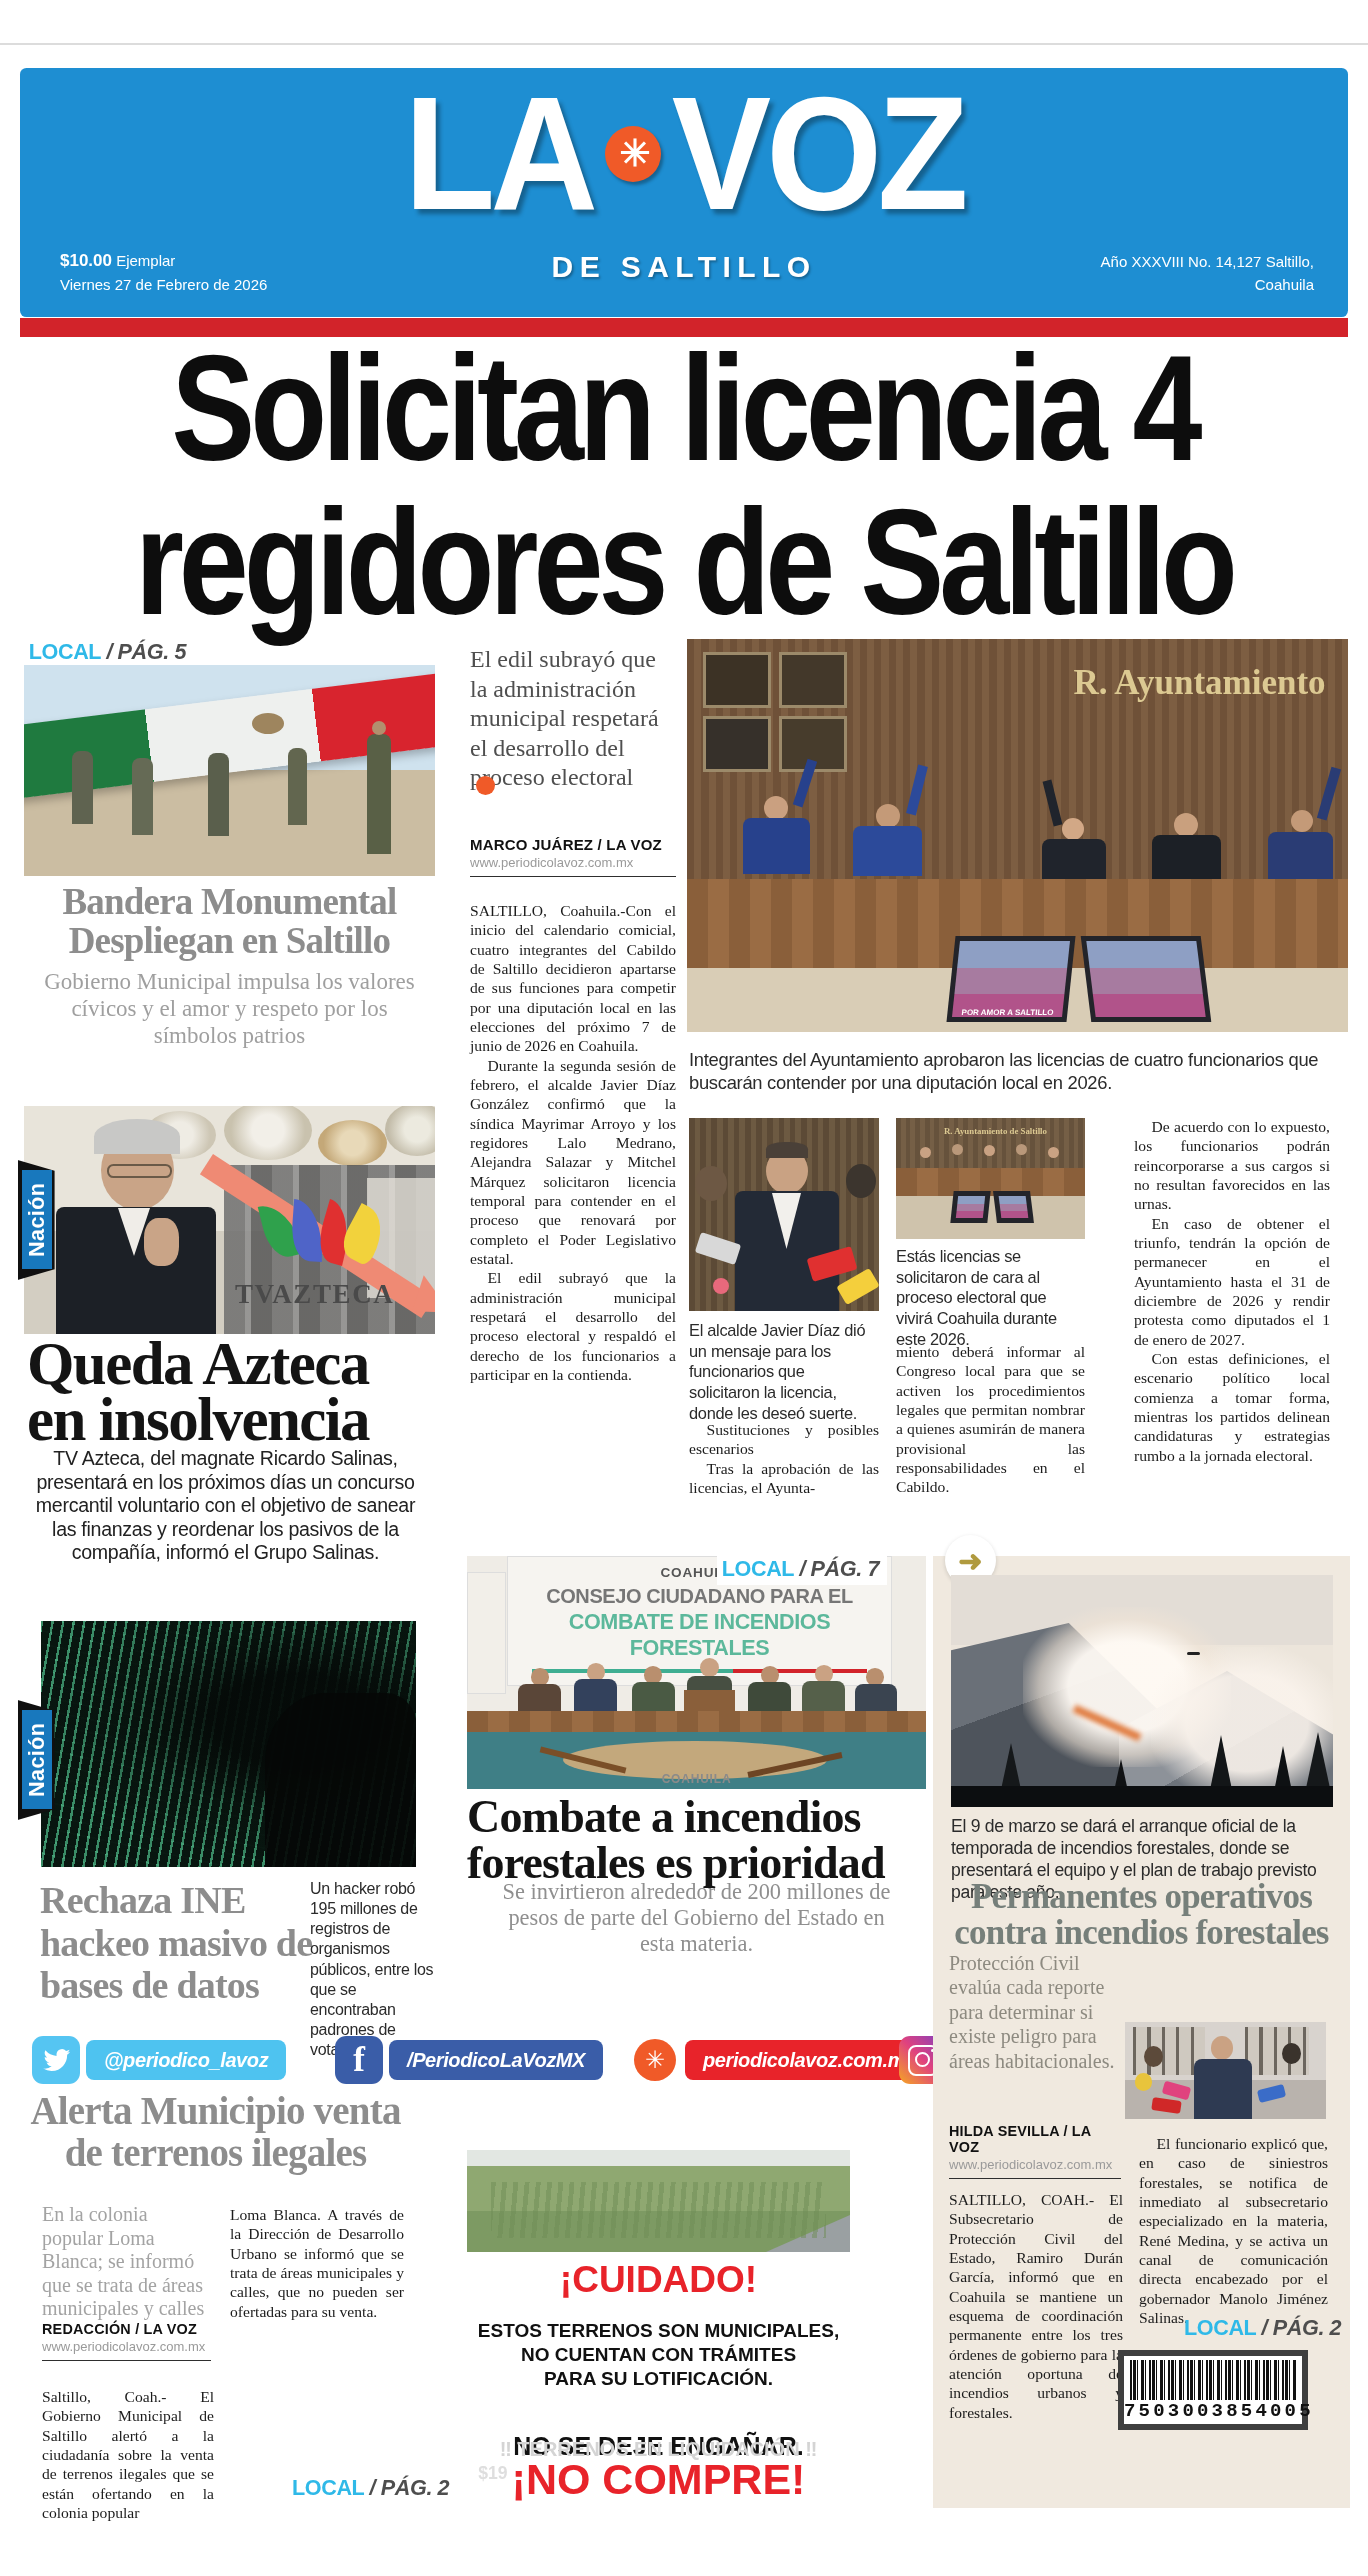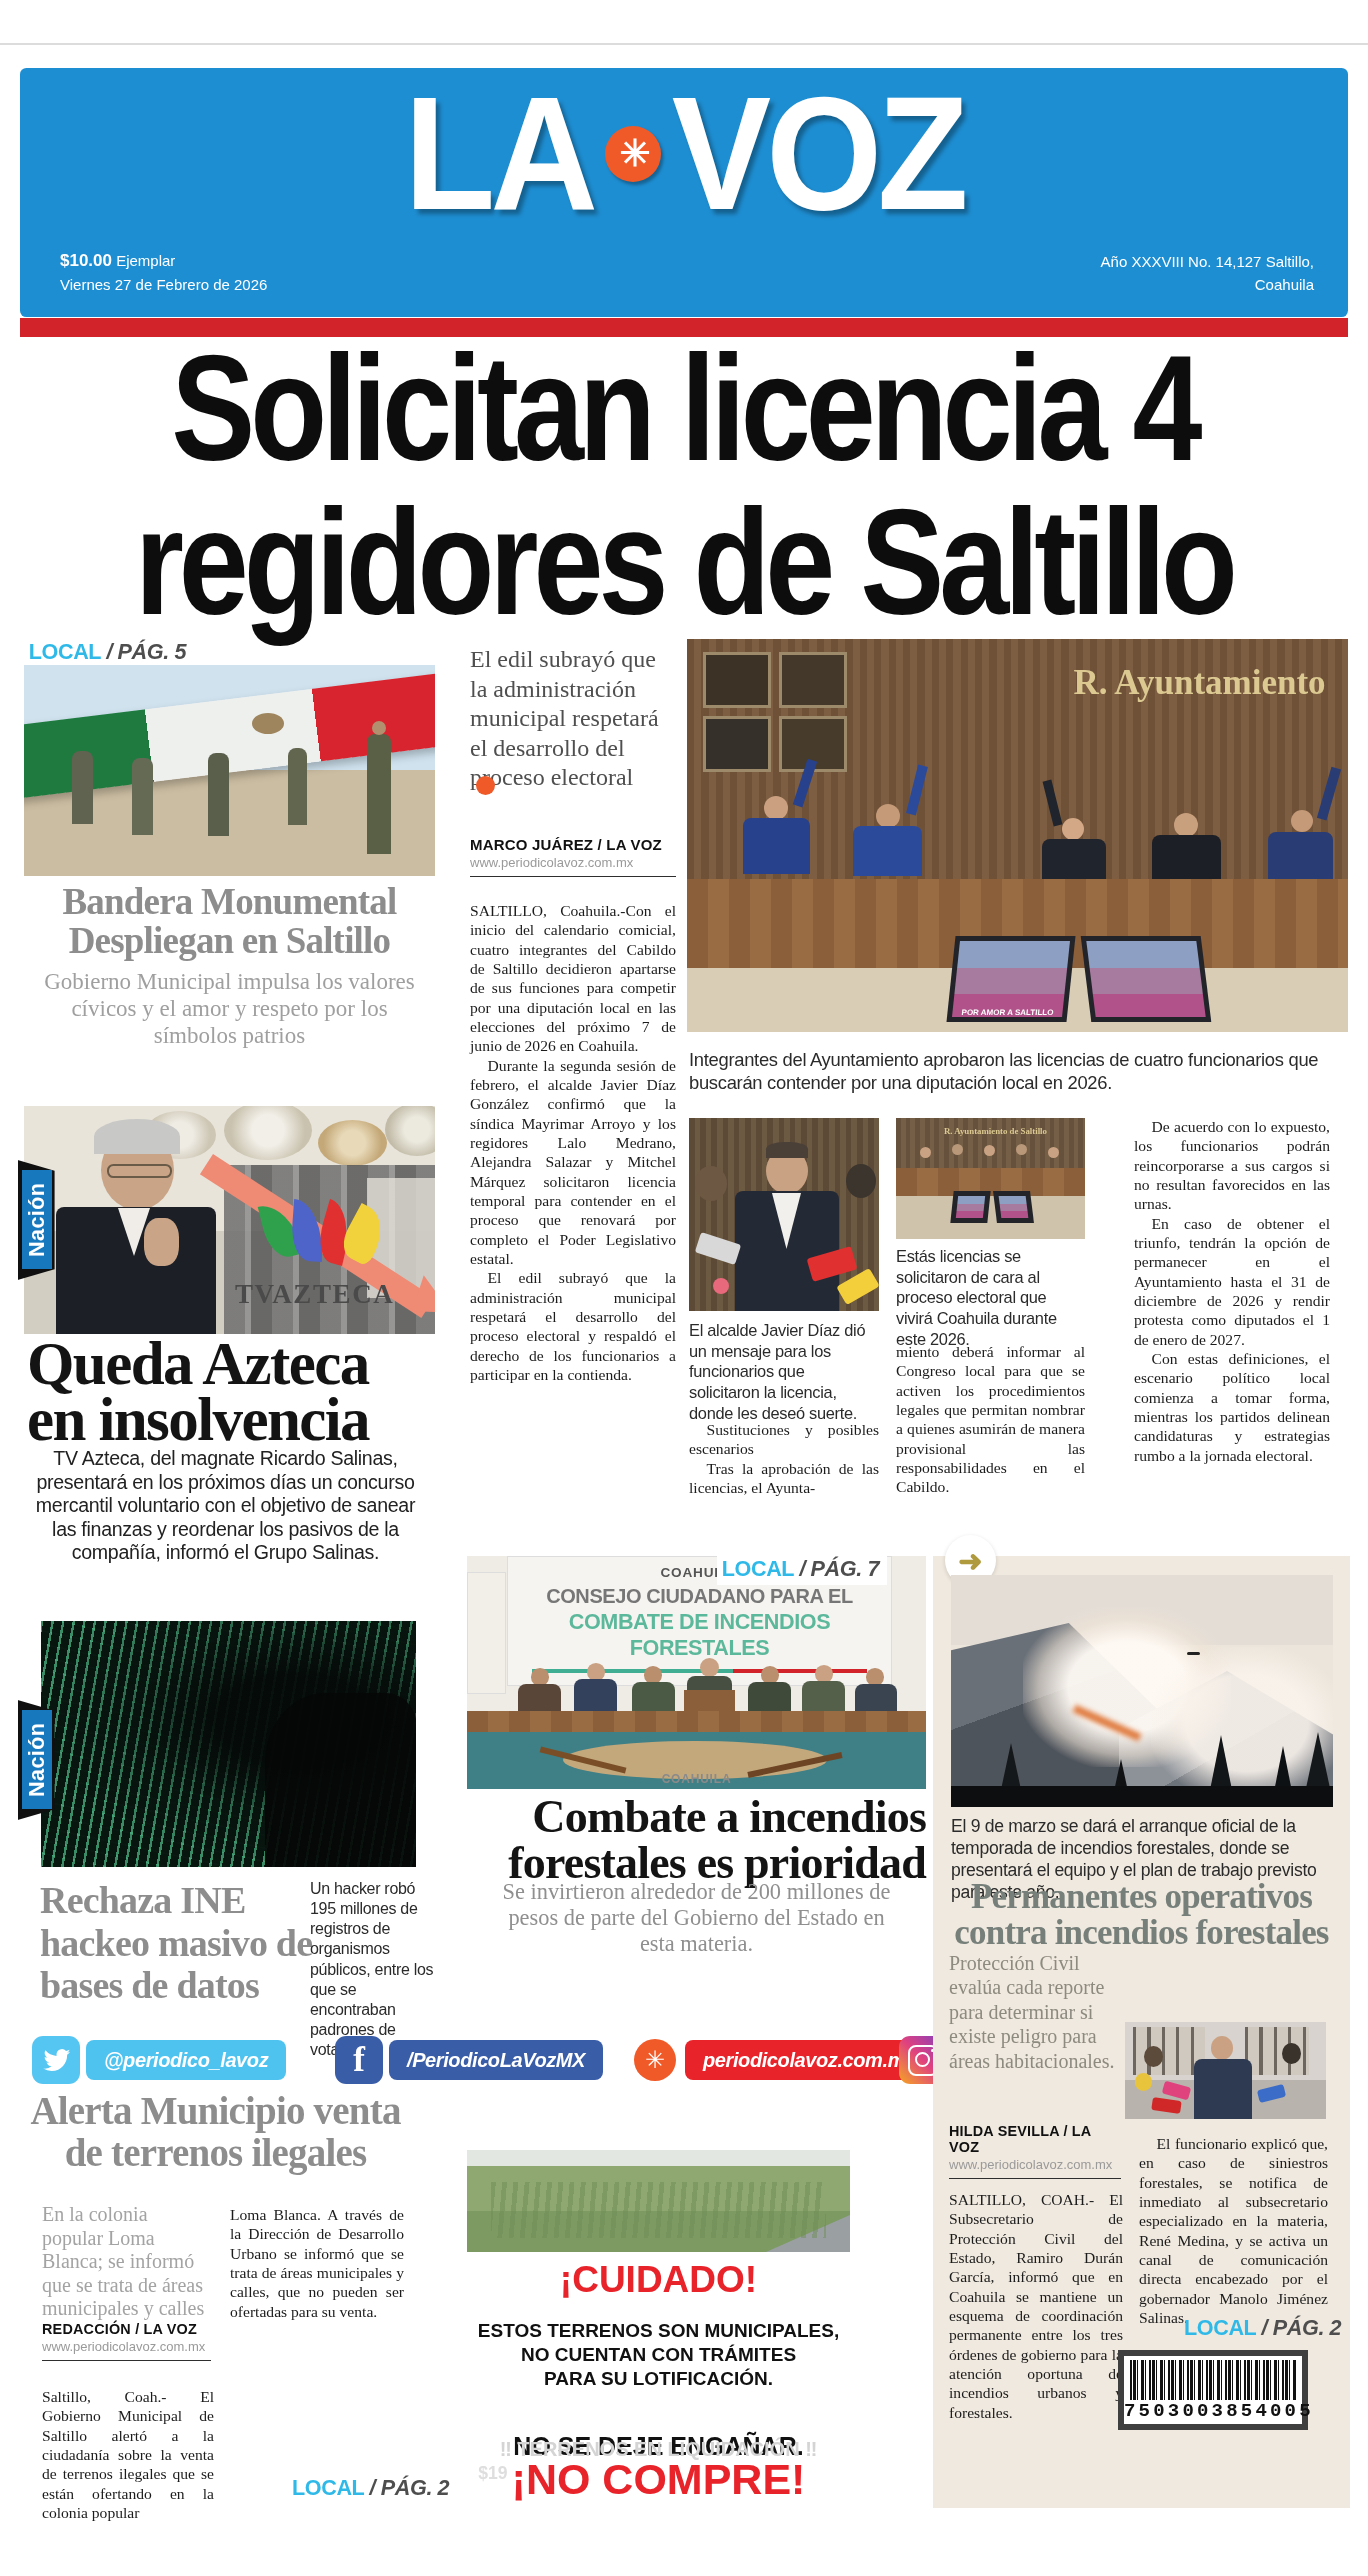--- a/index.html
+++ b/index.html
@@ -70,20 +70,21 @@
 <div class="page">
 
   <div class="topline"></div>
 
   <div class="masthead">
     <div class="mast-title">
       <span class="w">LA</span>
       <span class="dot">✳</span>
       <span class="w">VOZ</span>
     </div>
+    <div class="mast-sub">DE SALTILLO</div>
     <div class="mast-left">
       <div><b>$10.00</b><span> Ejemplar</span></div>
       <div>Viernes 27 de Febrero de 2026</div>
     </div>
     <div class="mast-right">
       <div>Año XXXVIII No.  14,127 Saltillo,</div>
       <div>Coahuila</div>
     </div>
   </div>
   <div class="stripe"></div>
@@ -307,21 +308,21 @@
     <div class="abs" style="left:0;top:176px;width:100%;height:58px;background:#3f7f86;"></div>
     <div class="abs" style="left:96px;top:185px;width:264px;height:38px;border-radius:50%;background:#c3a87c;"></div>
     <div class="abs" style="left:72px;top:201px;width:88px;height:6.4px;background:#7a4f28;transform:rotate(14deg);"></div>
     <div class="abs" style="left:280px;top:206px;width:96px;height:6.4px;background:#6d4524;transform:rotate(-12deg);"></div>
     <div class="abs" style="left:0;bottom:3.2px;width:100%;text-align:center;font-weight:bold;font-size:12px;color:#8a8a8a;letter-spacing:0.8px;">COAHUILA</div>
   </div>
   <div class="abs tag onphoto" style="left:717px;top:1554px;">
     <span class="sec">LOCAL</span>
     <span class="pg">/ PÁG. 7</span>
   </div>
-  <div class="abs serifH" style="left:467px;top:1794px;width:459px;text-align:right;font-size:46px;line-height:1.0;color:#141414;letter-spacing:-0.8px;">
+  <div class="abs serifH" style="left:467px;top:1794px;width:459px;text-align:left;font-size:46px;line-height:1.0;color:#141414;letter-spacing:-0.8px;">
     <div>Combate a incendios</div>
     <div>forestales es prioridad</div>
   </div>
   <div class="abs deck" style="left:495px;top:1879px;width:403px;font-size:22.4px;line-height:1.15;color:#8f8f8f;">Se invirtieron alrededor de 200 millones de pesos de parte del Gobierno del Estado en esta materia.</div>
 
   <div class="panel"></div>
   <div class="arrowcirc">➜</div>
   <div class="ph" style="left:951px;top:1575px;width:382px;height:232px;background:linear-gradient(180deg,#e3ddd6 0 30%,#ece5db 30% 100%);">
     <div class="abs" style="left:-32px;top:48px;width:288px;height:192px;background:linear-gradient(160deg,#6a7078 0 40%,#4e545c 40% 100%);clip-path:polygon(0 18%,52% 0,100% 70%,100% 100%,0 100%);"></div>
     <div class="abs" style="left:168px;top:96px;width:240px;height:144px;background:linear-gradient(150deg,#8d9299 0 50%,#6d737b 50% 100%);clip-path:polygon(0 40%,45% 0,100% 55%,100% 100%,0 100%);"></div>

